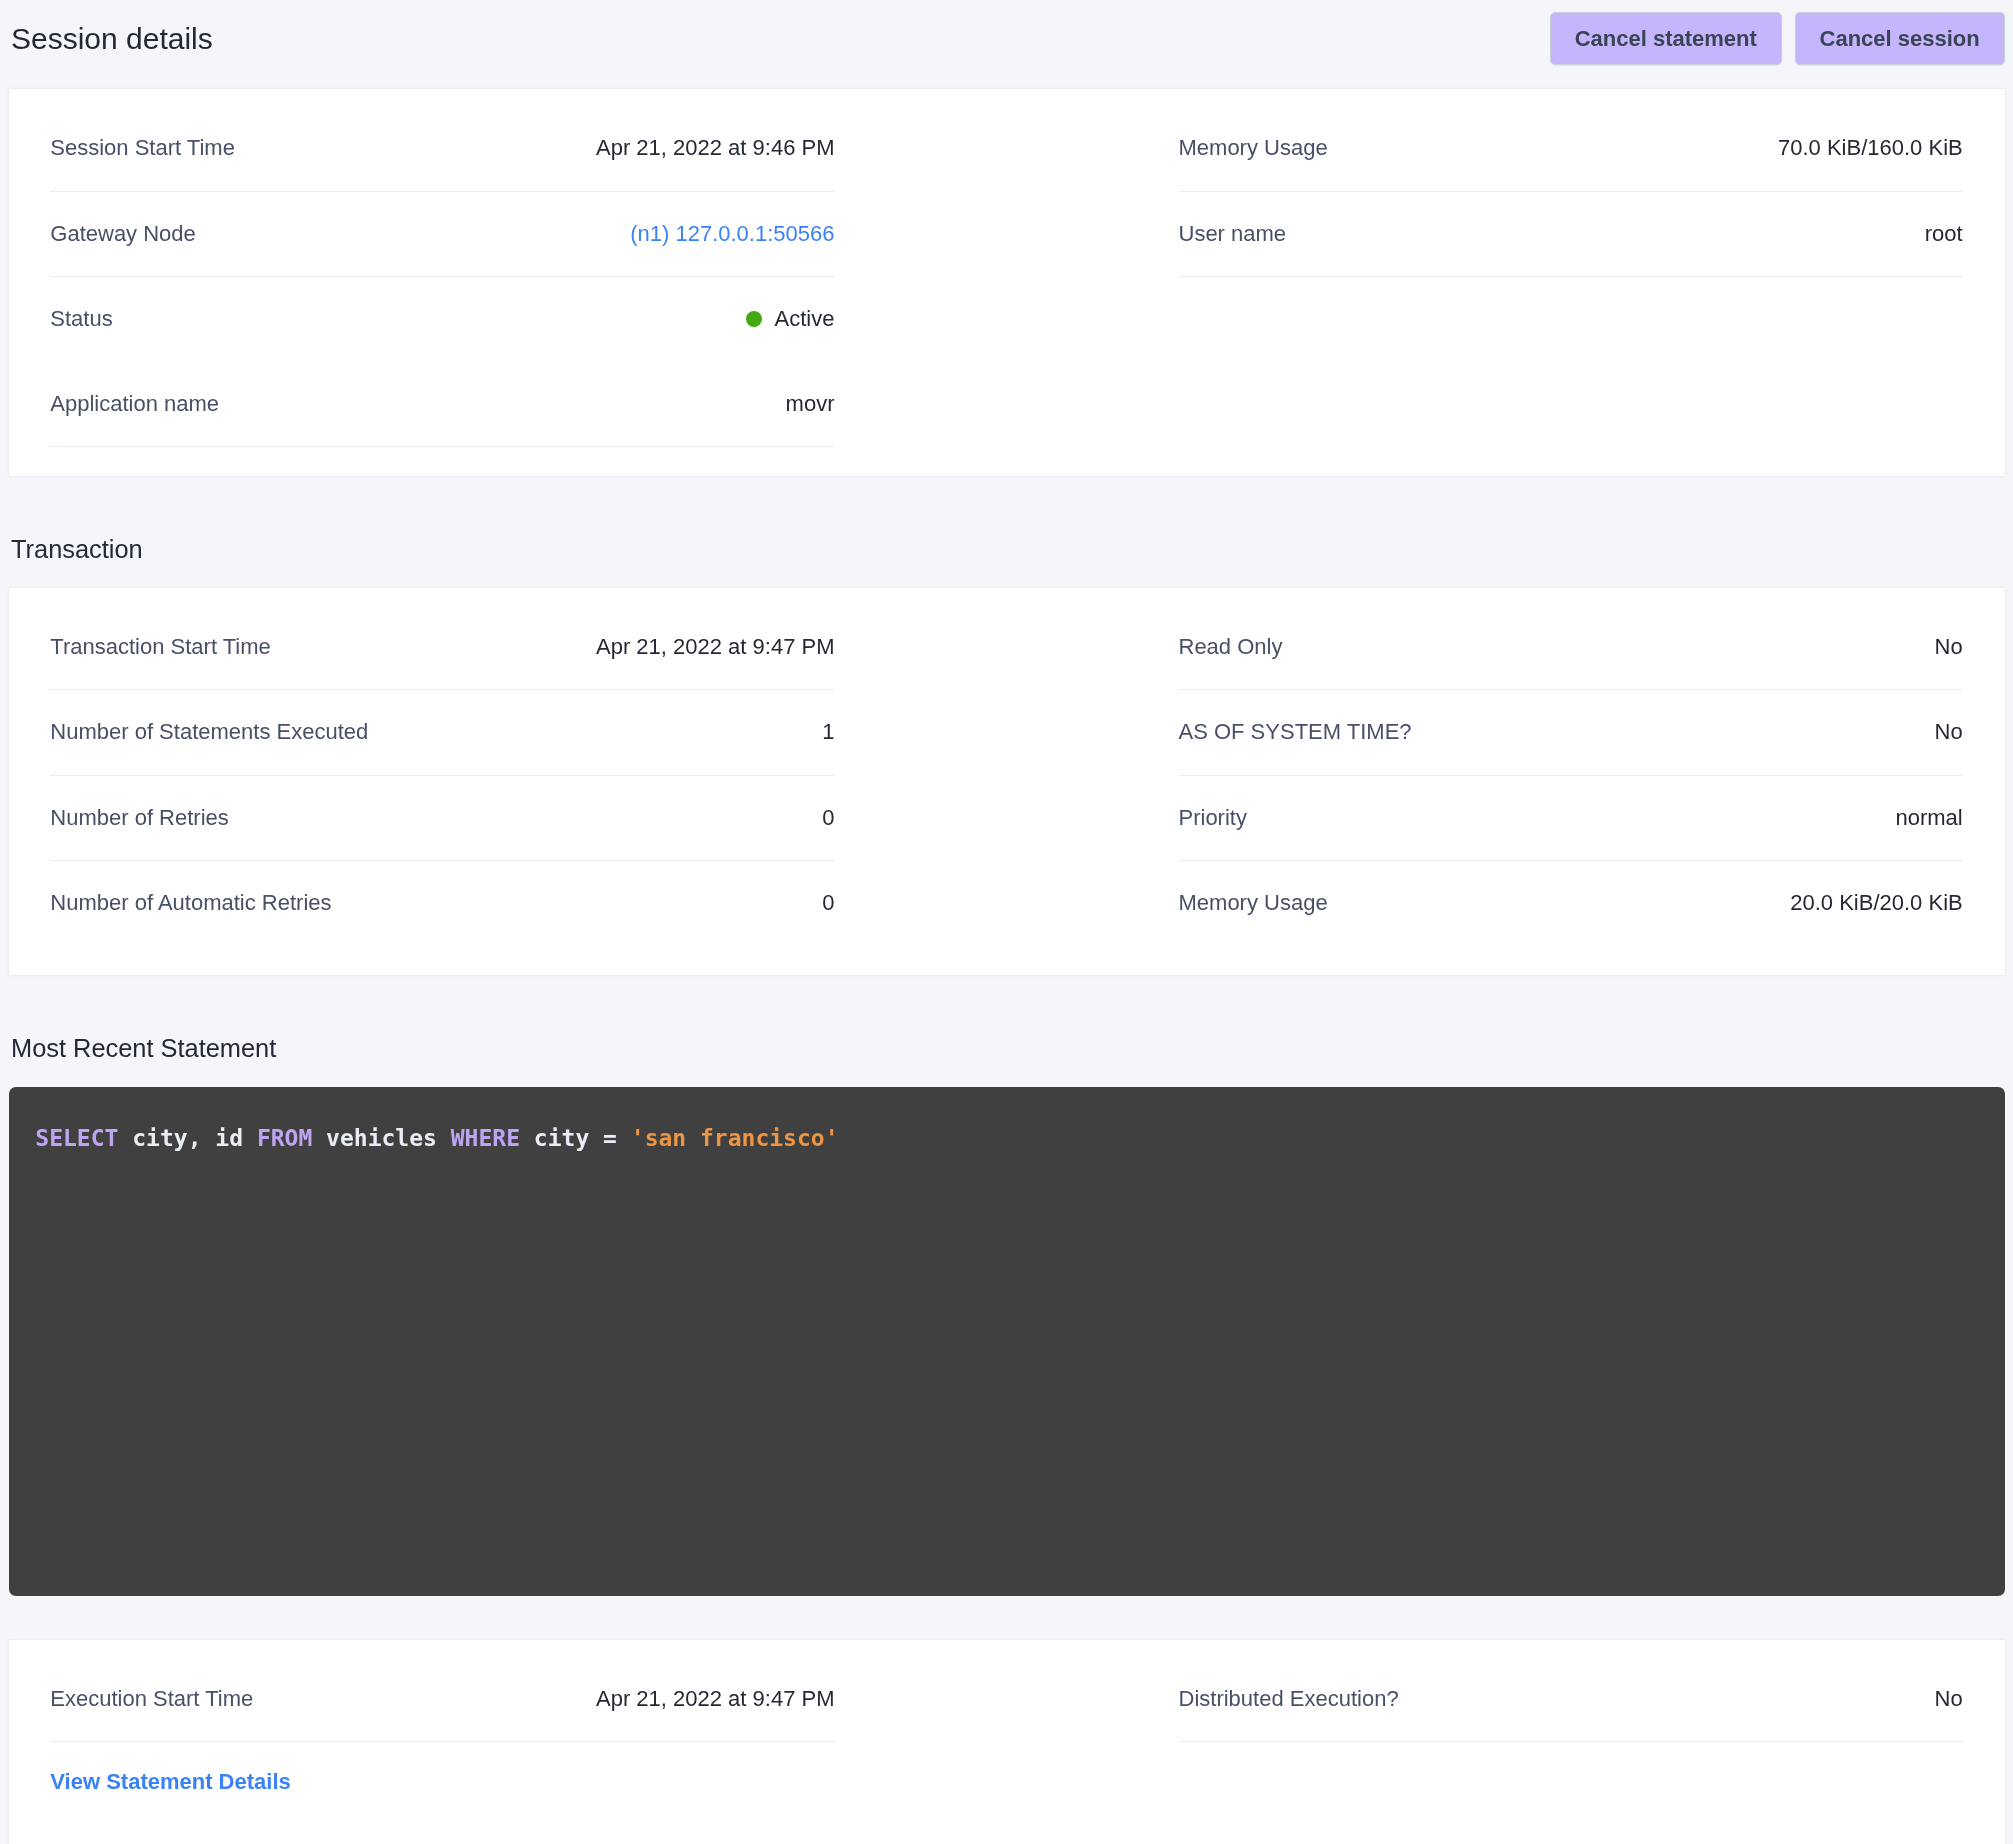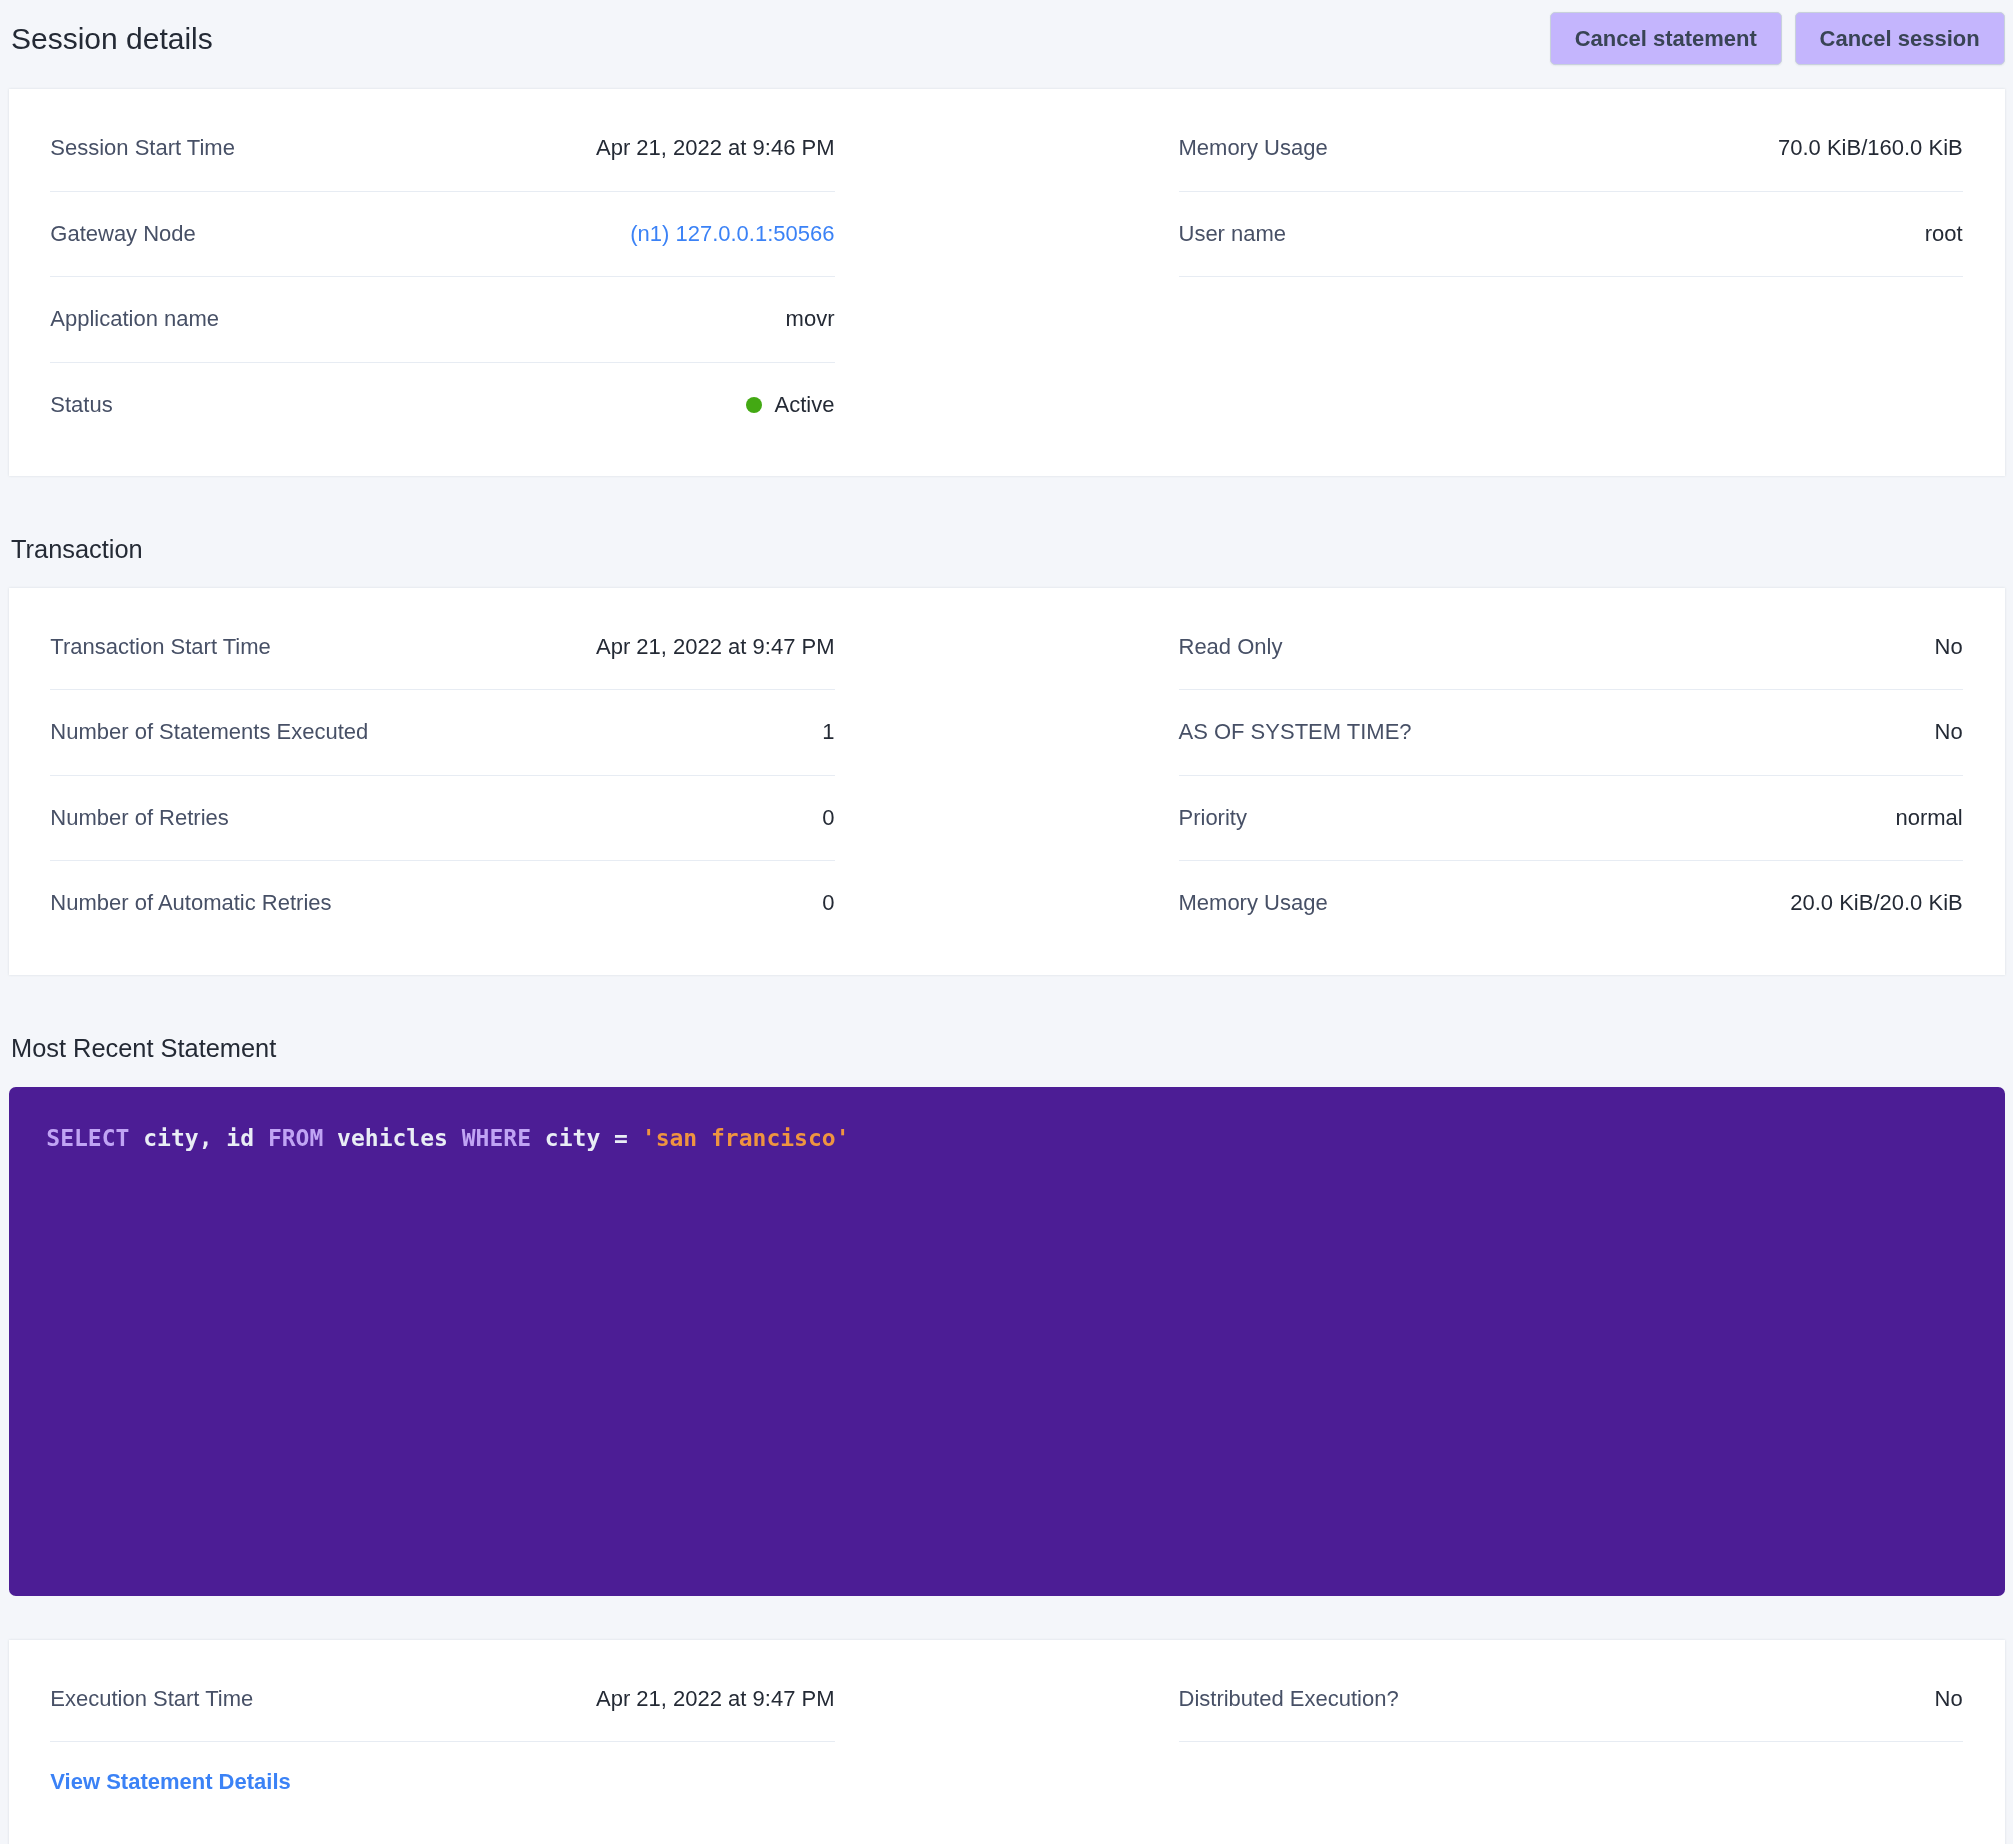--- a/index.html
+++ b/index.html
@@ -56,24 +56,24 @@
   .link { color:#3b82f6; text-decoration:none; cursor:pointer; }
   .status-value { display:flex; align-items:center; gap:12.7px; }
   .status-dot { width:16px; height:16px; border-radius:50%; background:#43a913; }
 
   .section-title {
     font-size:25.4px; font-weight:500; color:#242a35;
     margin:59px 0 24px 1.7px;
   }
 
   .code-block {
-    background:#4c1d95;
+    background:#404040;
     border-radius:6.8px;
     height:509px;
-    padding:34px 37px;
+    padding:34px 26px;
   }
   .code-block pre {
     font-family:"DejaVu Sans Mono","Liberation Mono",monospace;
     font-size:23px;
     font-weight:700;
     line-height:1.55;
     color:#e9edf5;
     white-space:pre-wrap;
   }
   .tok-kw { color:#c0a4f4; }
@@ -98,30 +98,30 @@
   <section class="card">
     <div class="col">
       <div class="row">
         <span class="row-label">Session Start Time</span>
         <span class="row-value">Apr 21, 2022 at 9:46 PM</span>
       </div>
       <div class="row">
         <span class="row-label">Gateway Node</span>
         <a href="#" class="row-value link">(n1) 127.0.0.1:50566</a>
       </div>
-      <div class="row">
-        <span class="row-label">Application name</span>
-        <span class="row-value">movr</span>
-      </div>
       <div class="row no-border">
         <span class="row-label">Status</span>
         <span class="row-value status-value">
           <span class="status-dot"></span>
           <span>Active</span>
         </span>
+      </div>
+      <div class="row">
+        <span class="row-label">Application name</span>
+        <span class="row-value">movr</span>
       </div>
     </div>
     <div class="col">
       <div class="row">
         <span class="row-label">Memory Usage</span>
         <span class="row-value">70.0 KiB/160.0 KiB</span>
       </div>
       <div class="row">
         <span class="row-label">User name</span>
         <span class="row-value">root</span>

